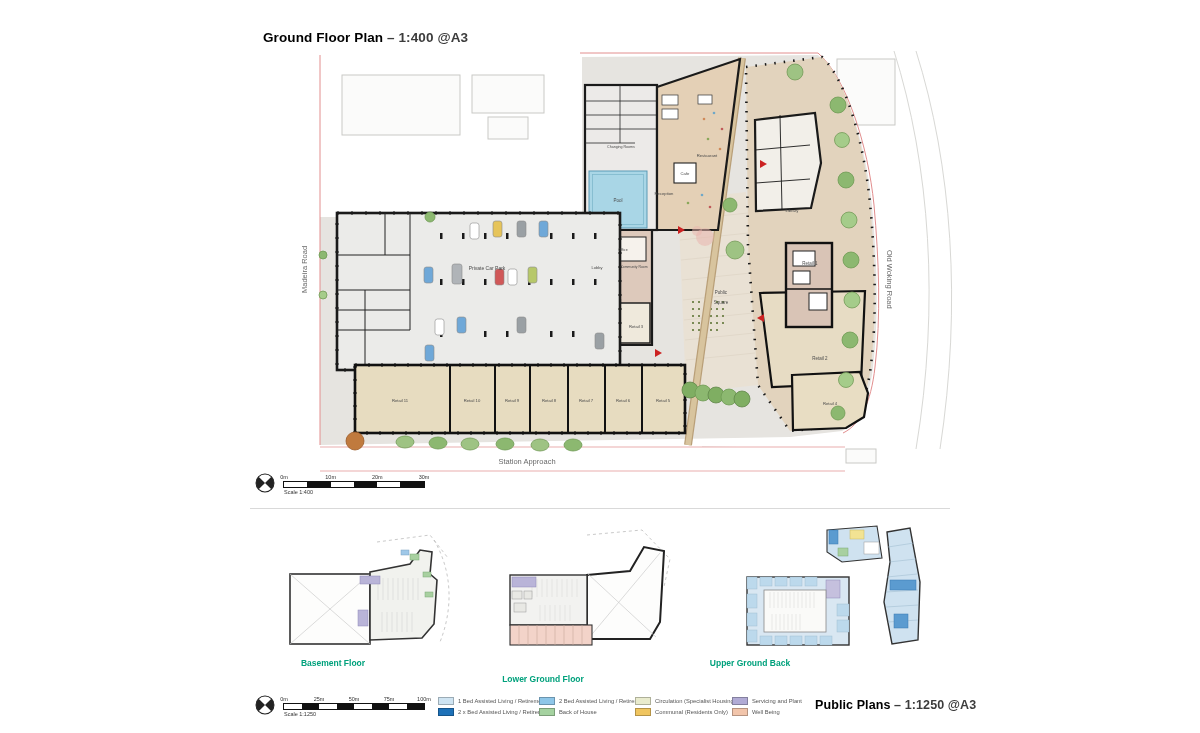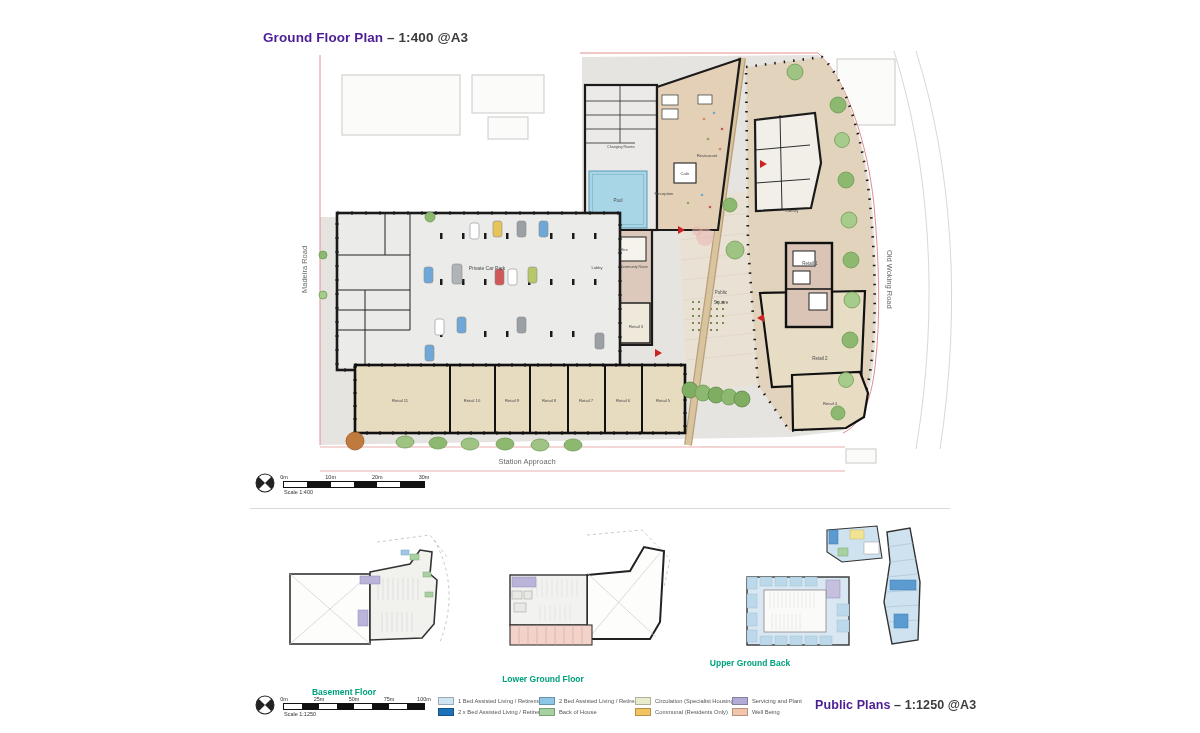--- a/index.html
+++ b/index.html
@@ -2,21 +2,21 @@
 <html><head>
 <meta charset="utf-8">
 <style>
   html,body{margin:0;padding:0;}
   body{
     width:1200px;height:733px;position:relative;background:#ffffff;
     font-family:"Liberation Sans",sans-serif;overflow:hidden;
   }
   .abs{position:absolute;}
   .sheet-title{font-size:13.5px;font-weight:bold;letter-spacing:.1px;white-space:nowrap;}
-  .accent{color:#4c1d95;}
+  .accent{color:#000000;}
   .title-rest{color:#3c3c3c;}
   .floor-label{font-size:8.5px;font-weight:bold;color:#00a17c;text-align:center;white-space:nowrap;}
   .divider{height:1px;background:#d9d9d9;}
   svg text{font-family:"Liberation Sans",sans-serif;}
   .lbl{fill:#4a4a4a;}
   .road-lbl{fill:#6a6a6a;}
   .sb-wrap{position:absolute;}
   .sb-bar{position:absolute;display:flex;border:1px solid #111;height:5px;background:#fff;}
   .sb-seg{height:5px;}
   .sb-tick{position:absolute;top:-8px;font-size:5.5px;color:#333;transform:translateX(-50%);white-space:nowrap;}
@@ -501,21 +501,21 @@
         <path d="M145,55 L175,52"></path>
         <path d="M144,70 L176,68"></path>
         <path d="M144,85 L176,83"></path>
         <path d="M146,100 L176,98"></path>
     </g>
     <rect x="148" y="58" width="26" height="10" fill="#5b9bd0" stroke="#3a7ab0" stroke-width="0.5"></rect>
     <rect x="152" y="92" width="14" height="14" fill="#5b9bd0" stroke="#3a7ab0" stroke-width="0.5"></rect>
   </g>
 </svg>
 
-<div class="abs floor-label" style="left:284px;top:658px;width:120px;margin-top:29px;">Basement Floor</div>
+<div class="abs floor-label" style="left:273px;top:658px;width:120px;">Basement Floor</div>
 <div class="abs floor-label" style="left:483px;top:674px;width:120px;">Lower Ground Floor</div>
 <div class="abs floor-label" style="left:690px;top:658px;width:120px;">Upper Ground Back</div>
 
 <div class="sb-wrap" style="left:253px;top:693px;width:175px;height:30px;">
   <svg width="24" height="24">
     <g transform="rotate(45 12 12)">
       <circle cx="12" cy="12" r="9" fill="#fff" stroke="#222" stroke-width="1"></circle>
       <path d="M12,12 L12,3 A9,9 0 0 1 21,12 Z" fill="#222"></path>
       <path d="M12,12 L12,21 A9,9 0 0 1 3,12 Z" fill="#222"></path>
     </g>

